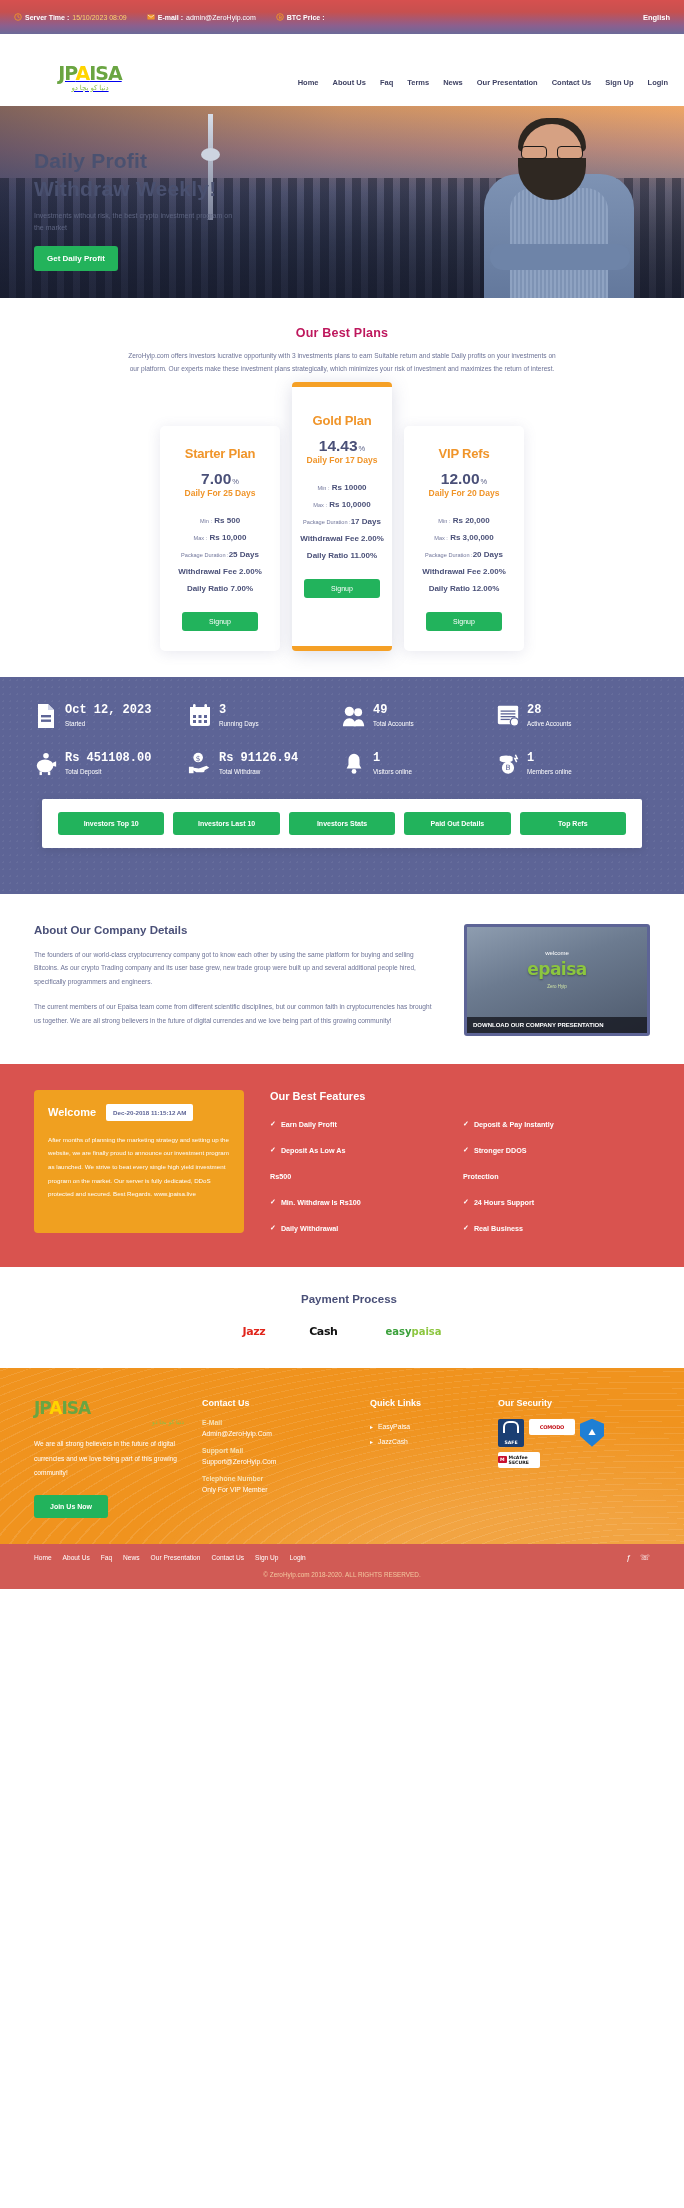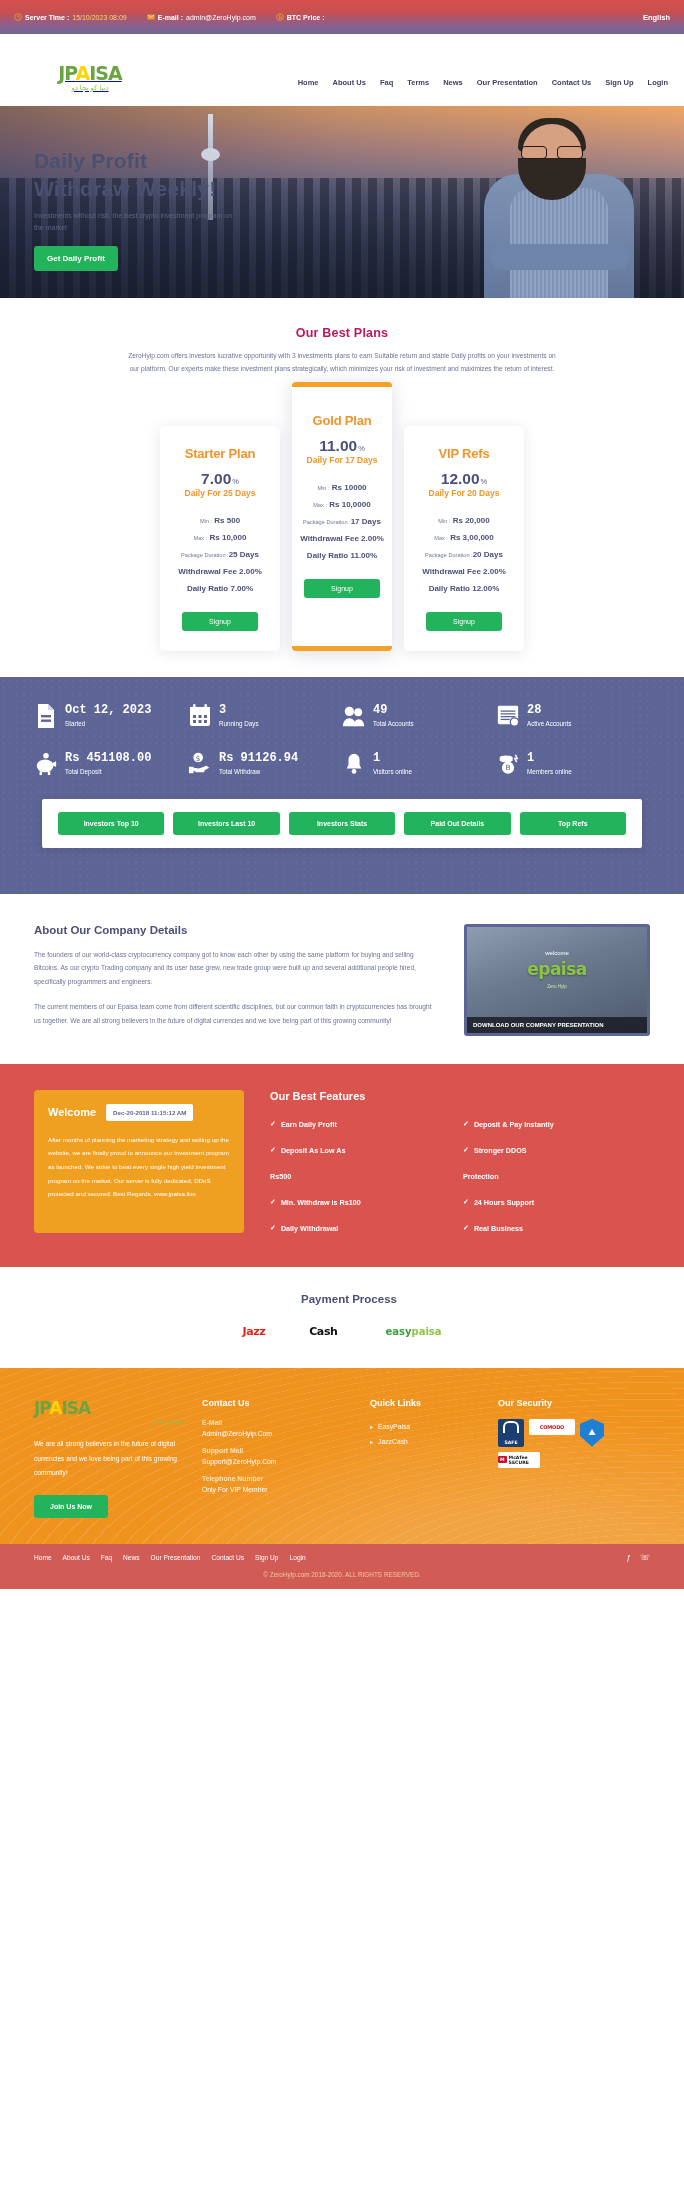--- a/index.html
+++ b/index.html
@@ -417,21 +417,21 @@
           <li><span class="k">Package Duration :</span><span>25 Days</span></li>
           <li>Withdrawal Fee 2.00%</li>
           <li>Daily Ratio 7.00%</li>
         </ul>
         <button class="signup">Signup</button>
       </div>
 
       <div class="plan featured">
         <h3>Gold Plan</h3>
         <div class="rate">
-          <span>11.00</span><span class="pct">%</span>
+          <span>14.43</span><span class="pct">%</span>
         </div>
         <div class="daily">Daily For 17 Days</div>
         <ul>
           <li><span class="k">Min :</span> <span>Rs 10000</span></li>
           <li><span class="k">Max :</span> <span>Rs 10,0000</span></li>
           <li><span class="k">Package Duration :</span><span>17 Days</span></li>
           <li>Withdrawal Fee 2.00%</li>
           <li>Daily Ratio 11.00%</li>
         </ul>
         <button class="signup">Signup</button>

